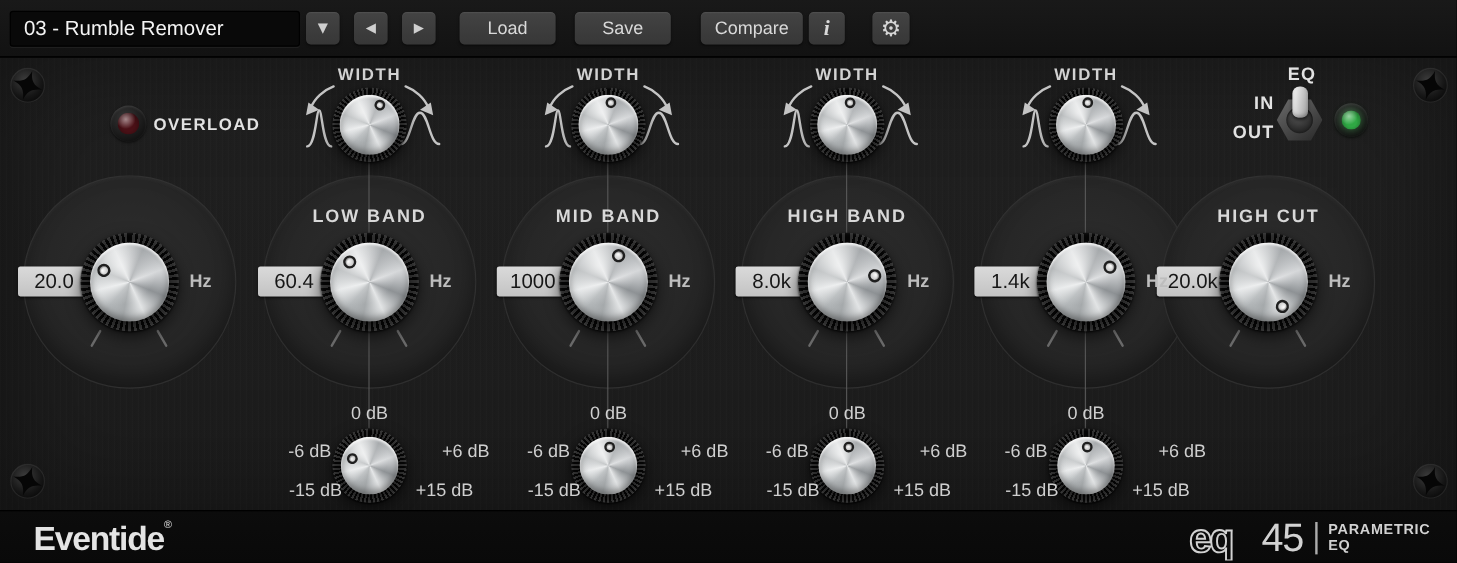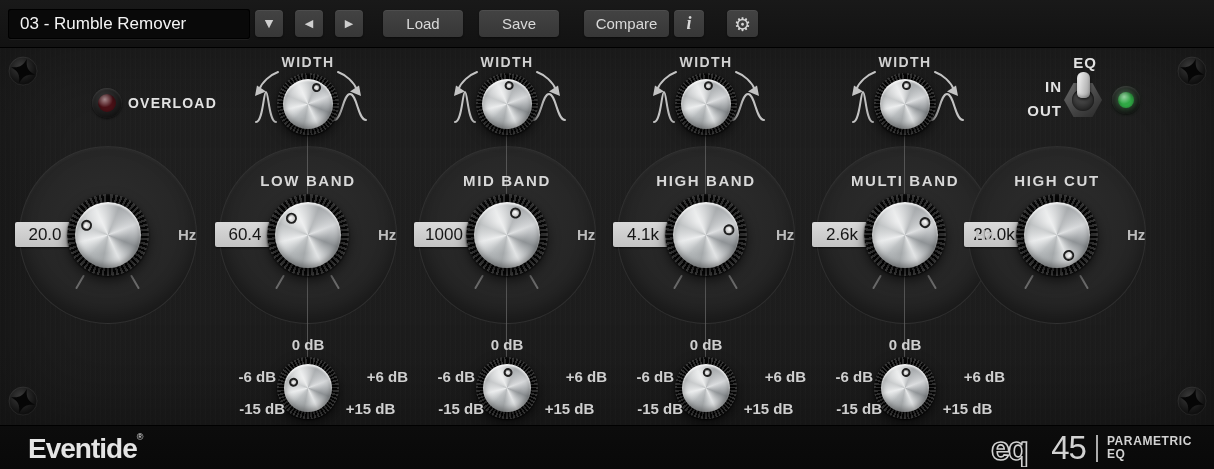--- a/index.html
+++ b/index.html
@@ -63,21 +63,21 @@
     text-align:center; font-size:15px; font-weight:600; letter-spacing:1.6px; color:#d8d8d8;
   }
   .value-box{
     position:absolute; left:7px; top:174px; width:60px; height:25px; z-index:2;
     background:linear-gradient(#dadada,#c3c3c3); border-radius:2px 0 0 2px;
     box-shadow:0 1px 2px rgba(0,0,0,.55);
     color:#161616; font-size:17px; line-height:25px; text-align:center;
   }
   .unit{
     position:absolute; left:150px; top:178px; width:44px; z-index:4;
-    font-size:15px; font-weight:700; color:#bdbdbd;margin-left:20px;
+    font-size:15px; font-weight:700; color:#bdbdbd;
   }
   .tick{
     position:absolute; width:2px; height:16px; background:#8f8f8f; opacity:.65; border-radius:1px; z-index:2;
   }
   .tick.l{ left:71px;  top:226px; transform:rotate(-150deg); }
   .tick.r{ left:126px; top:226px; transform:rotate(150deg); }
   .connector{
     position:absolute; left:99px; top:87px; width:1px; height:222px; background:#5d5d5d; opacity:.85; z-index:2;
   }
 
@@ -110,21 +110,21 @@
 
   
   .width-label{
     position:absolute; left:0; top:6px; width:200px; text-align:center; z-index:4;
     font-size:14px; font-weight:700; letter-spacing:1.4px; color:#d2d2d2;
   }
   .wglyph{ position:absolute; top:22px; width:36px; height:56px; z-index:2; }
   .wglyph.left{ left:40px; } .wglyph.right{ left:124px; }
 
   
-  .db{ position:absolute; z-index:4; font-size:15px; font-weight:700; color:#cfcfcf; height:18px; line-height:18px;}
+  .db{ position:absolute; z-index:4; font-size:15px; font-weight:400; color:#cfcfcf; height:18px; line-height:18px;}
   .db.top{ left:0; top:288px; width:200px; text-align:center; }
   .db.l6{ left:0; top:320px; width:68px; text-align:right; }
   .db.r6{ left:132px; top:320px; width:68px; text-align:right; }
   .db.l15{ left:0; top:352px; width:77px; text-align:right; }
   .db.r15{ left:124px; top:352px; width:77px; text-align:center; }
 
   
   .led-ring{
     position:absolute; border-radius:50%;
     background:radial-gradient(circle at 40% 32%, #343434, #121212 75%);
@@ -379,21 +379,21 @@
     <div class="knob k-small">
       <div class="cap">
           <div class="pointer" style="transform: rotate(6deg);">
             <div class="dot"></div>
           </div>
         </div>
     </div>
     <div class="connector"></div>
     <div class="band-circle"></div>
     <div class="band-name">HIGH BAND</div>
-    <div class="value-box">4.1k</div>
+    <div class="value-box">8.0k</div>
     <div class="unit">Hz</div>
     <div class="tick l"></div>
     <div class="tick r"></div>
     <div class="knob k-big">
       <div class="cap">
           <div class="pointer" style="transform: rotate(76deg);">
             <div class="dot"></div>
           </div>
         </div>
     </div>
@@ -421,22 +421,21 @@
       </svg>
     <div class="knob k-small">
       <div class="cap">
           <div class="pointer" style="transform: rotate(3deg);">
             <div class="dot"></div>
           </div>
         </div>
     </div>
     <div class="connector"></div>
     <div class="band-circle"></div>
-    <div class="band-name">MULTI BAND</div>
-    <div class="value-box">2.6k</div>
+    <div class="value-box">1.4k</div>
     <div class="unit">Hz</div>
     <div class="tick l"></div>
     <div class="tick r"></div>
     <div class="knob k-big">
       <div class="cap">
           <div class="pointer" style="transform: rotate(57deg);">
             <div class="dot"></div>
           </div>
         </div>
     </div>

